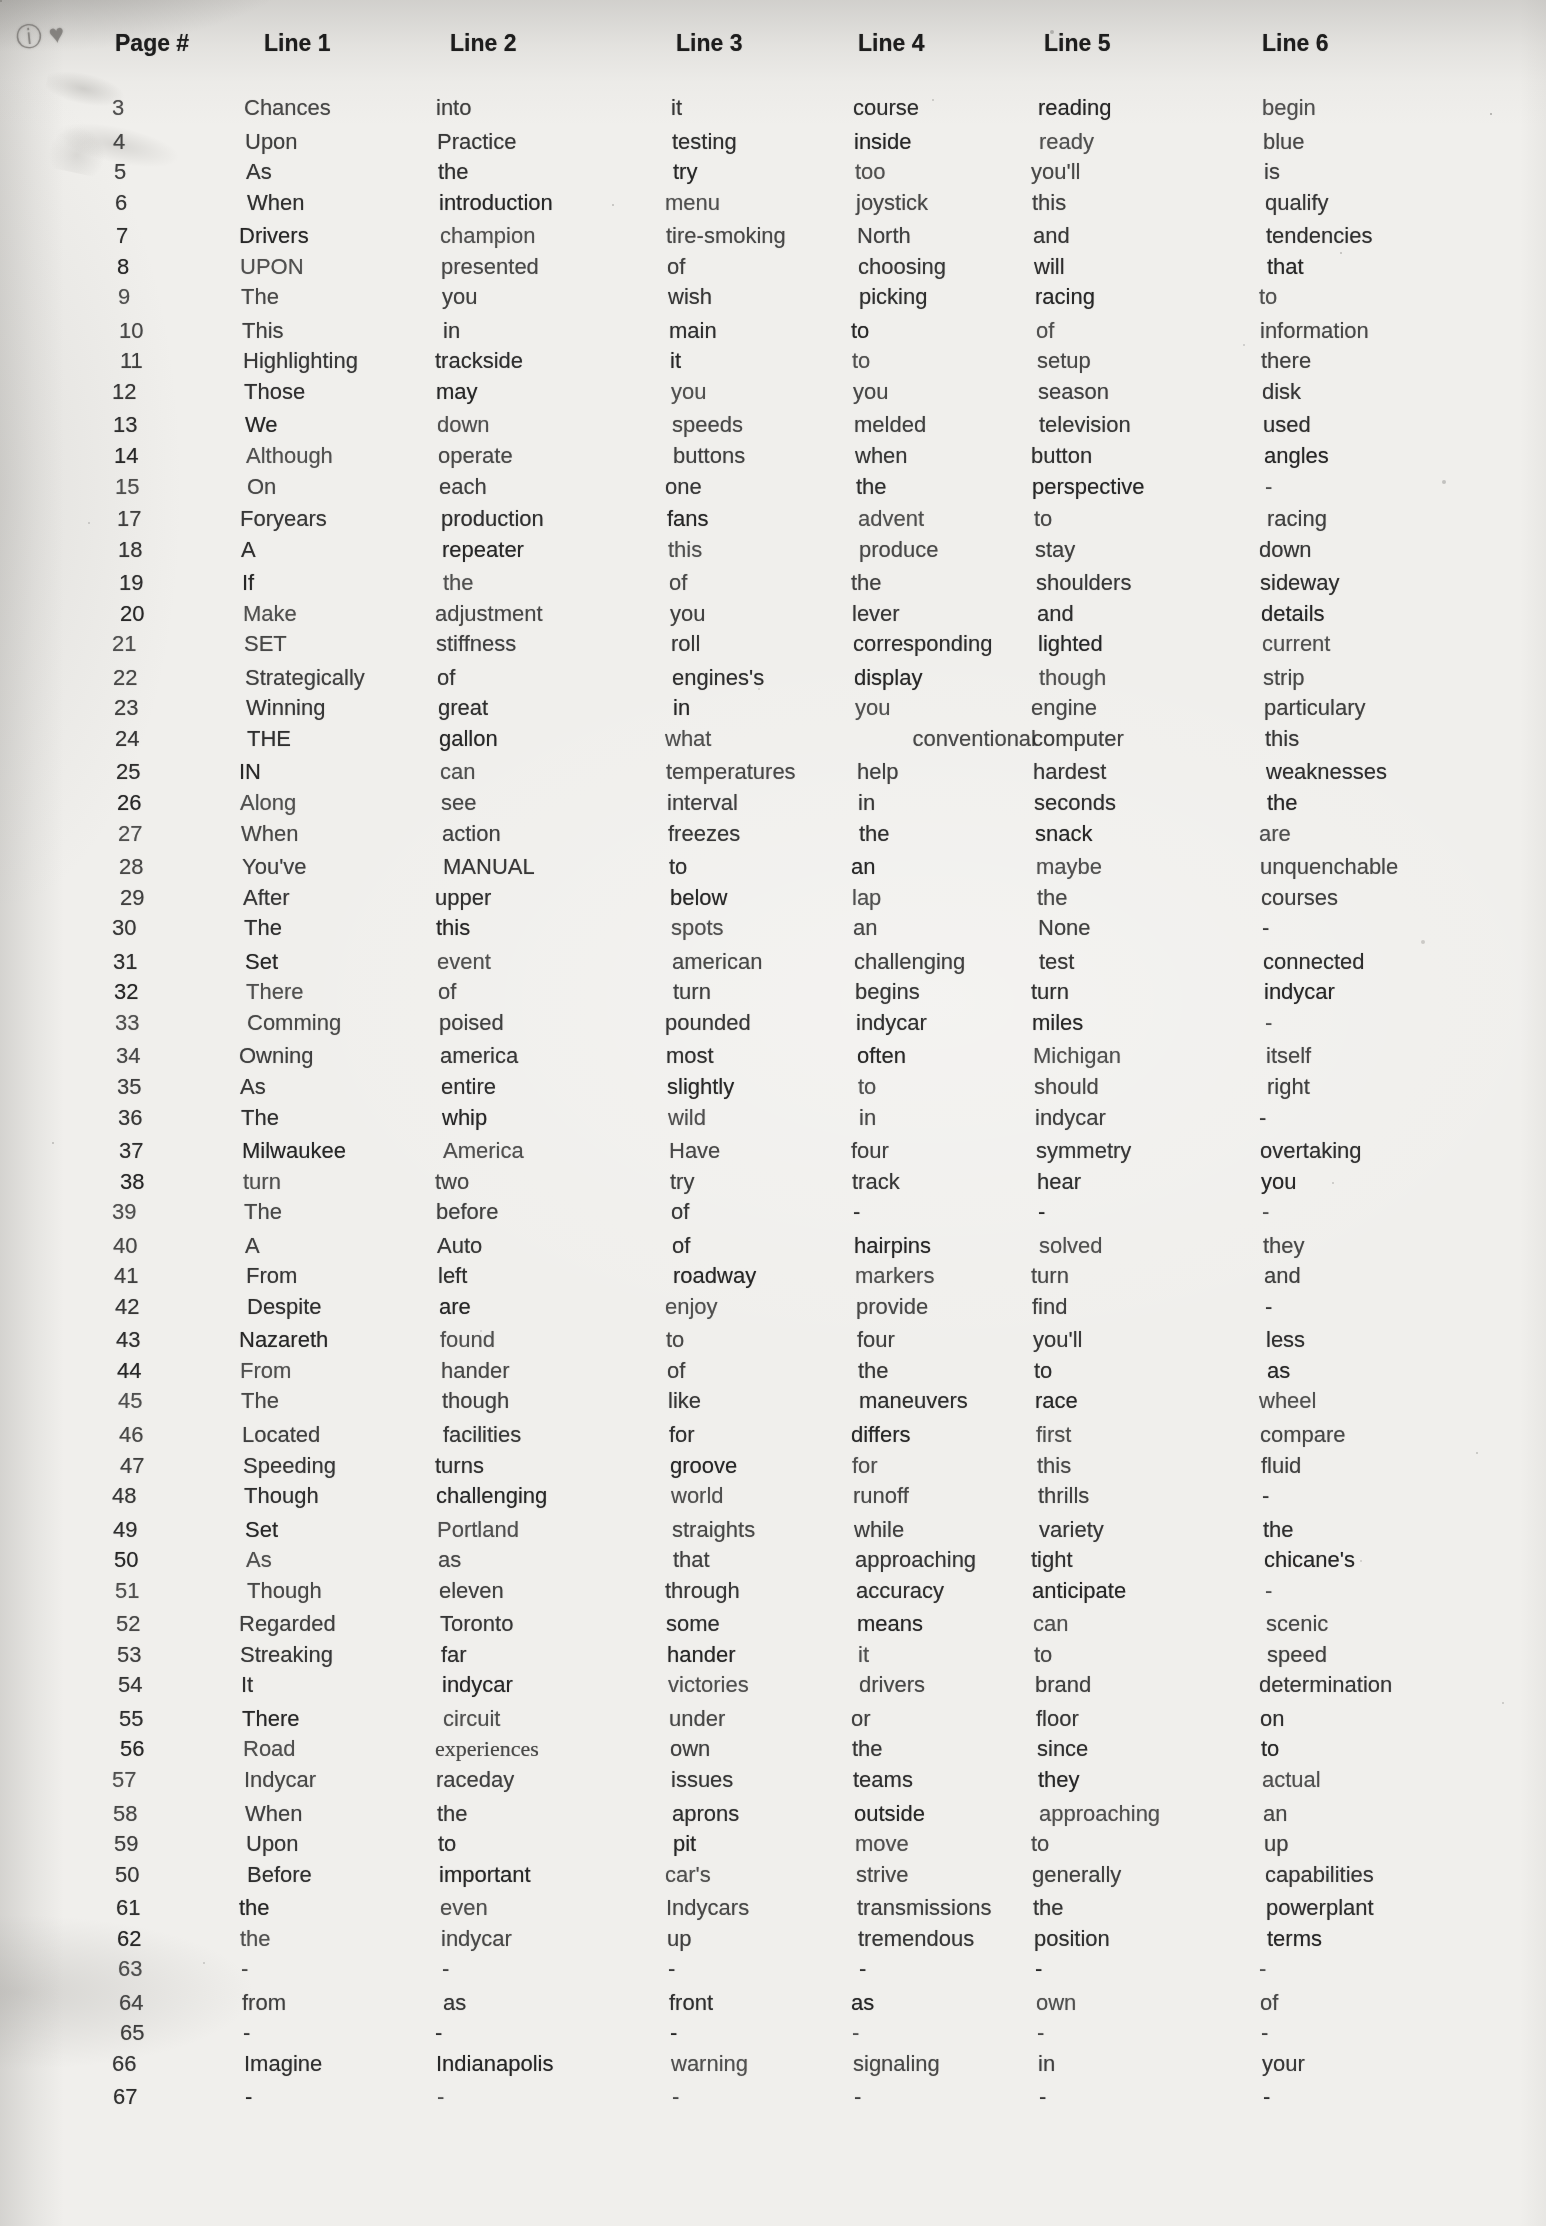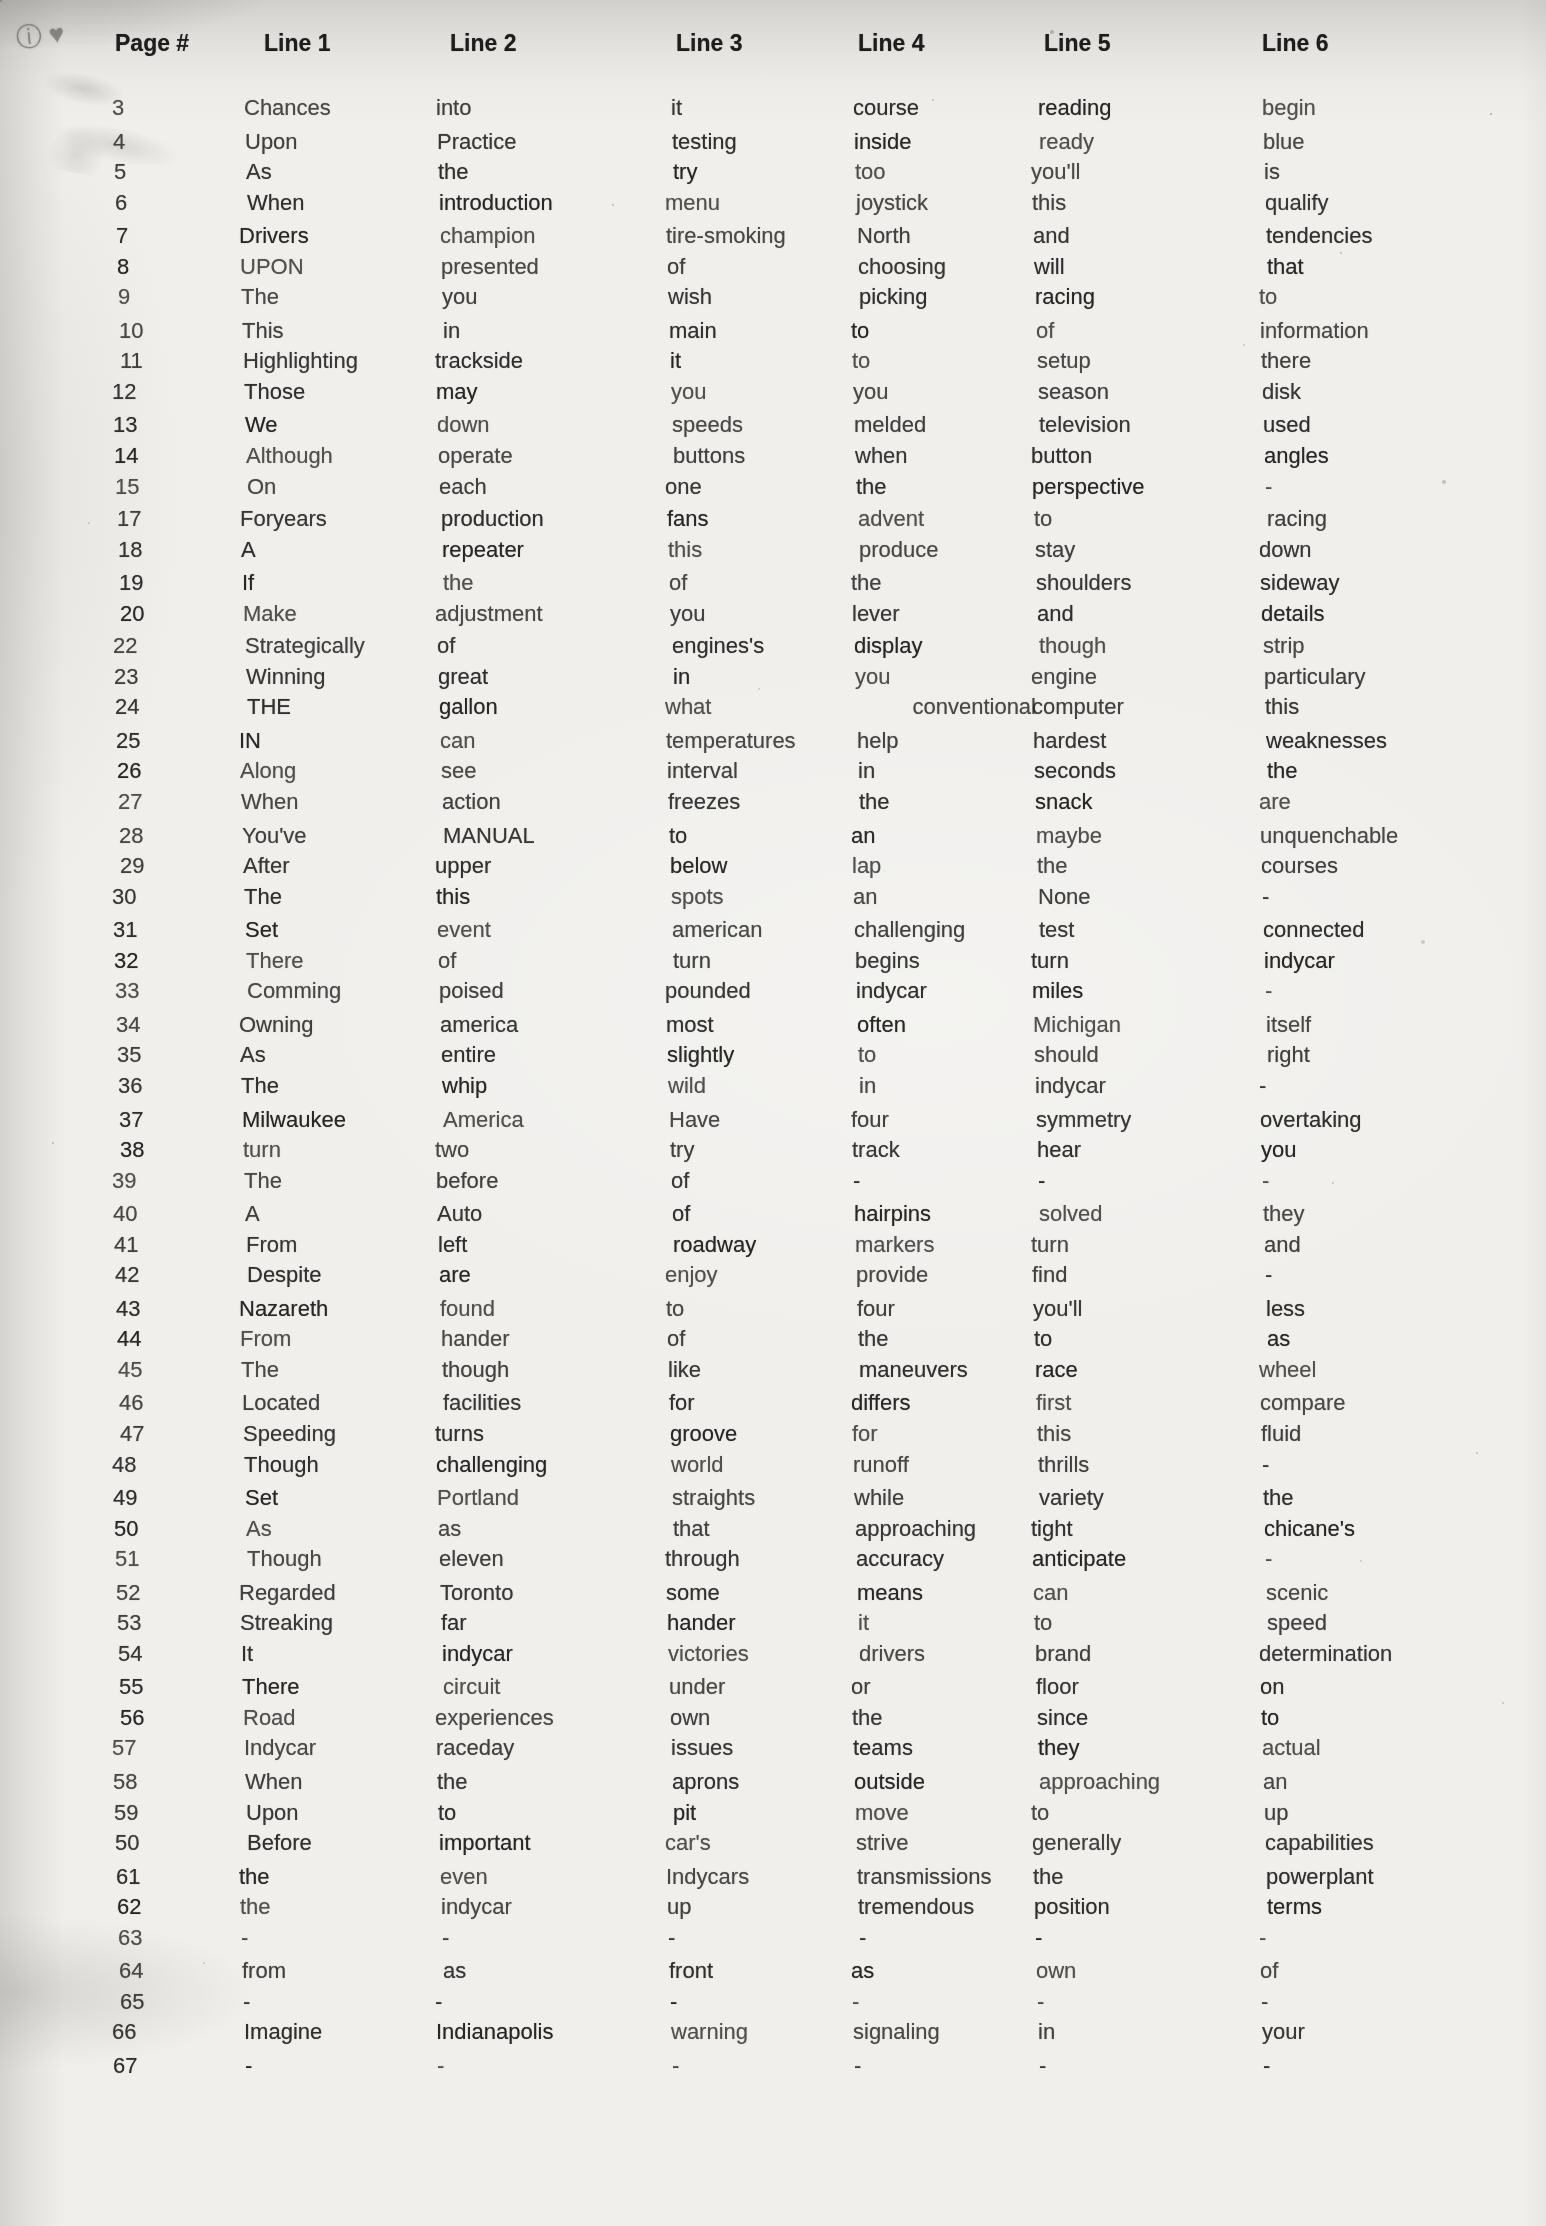--- a/index.html
+++ b/index.html
@@ -251,20 +251,29 @@
         <div class="grid-row">
           <span class="cell" style="transform: translate(5px, 0px); opacity: 0.98;">20</span>
           <span class="cell" style="transform: translate(1px, 0px); opacity: 0.78;">Make</span>
           <span class="cell" style="transform: translate(-3px, 0px); opacity: 0.82;">adjustment</span>
           <span class="cell" style="transform: translate(2px, 0px); opacity: 0.86;">you</span>
           <span class="cell" style="transform: translate(-2px, 0px); opacity: 0.9;">lever</span>
           <span class="cell" style="transform: translate(3px, 0px); opacity: 0.94;">and</span>
           <span class="cell" style="transform: translate(-1px, 0px); opacity: 0.98;">details</span>
         </div>
         <div class="grid-row">
+          <span class="cell" style="transform: translate(-3px, -1px); opacity: 0.78;">21</span>
+          <span class="cell" style="transform: translate(2px, -1px); opacity: 0.82;">SET</span>
+          <span class="cell" style="transform: translate(-2px, -1px); opacity: 0.86;">stiffness</span>
+          <span class="cell" style="transform: translate(3px, -1px); opacity: 0.9;">roll</span>
+          <span class="cell" style="transform: translate(-1px, -1px); opacity: 0.94;">corresponding</span>
+          <span class="cell" style="transform: translate(4px, -1px); opacity: 0.98;">lighted</span>
+          <span class="cell" style="transform: translate(0px, -1px); opacity: 0.78;">current</span>
+        </div>
+        <div class="grid-row">
           <span class="cell" style="transform: translate(-2px, 1px); opacity: 0.82;">22</span>
           <span class="cell" style="transform: translate(3px, 1px); opacity: 0.86;">Strategically</span>
           <span class="cell" style="transform: translate(-1px, 1px); opacity: 0.9;">of</span>
           <span class="cell" style="transform: translate(4px, 1px); opacity: 0.94;">engines's</span>
           <span class="cell" style="transform: translate(0px, 1px); opacity: 0.98;">display</span>
           <span class="cell" style="transform: translate(5px, 1px); opacity: 0.78;">though</span>
           <span class="cell" style="transform: translate(1px, 1px); opacity: 0.82;">strip</span>
         </div>
         <div class="grid-row">
           <span class="cell" style="transform: translate(-1px, 0px); opacity: 0.86;">23</span>
@@ -559,21 +568,21 @@
           <span class="cell" style="transform: translate(0px, 1px); opacity: 0.98;">There</span>
           <span class="cell" style="transform: translate(5px, 1px); opacity: 0.78;">circuit</span>
           <span class="cell" style="transform: translate(1px, 1px); opacity: 0.82;">under</span>
           <span class="cell" style="transform: translate(-3px, 1px); opacity: 0.86;">or</span>
           <span class="cell" style="transform: translate(2px, 1px); opacity: 0.9;">floor</span>
           <span class="cell" style="transform: translate(-2px, 1px); opacity: 0.94;">on</span>
         </div>
         <div class="grid-row">
           <span class="cell" style="transform: translate(5px, 0px); opacity: 0.98;">56</span>
           <span class="cell" style="transform: translate(1px, 0px); opacity: 0.78;">Road</span>
-          <span class="cell" style="transform: translate(-3px, 0px); opacity: 0.82;">experiences</span>
+          <span class="cell" style="transform: translate(-3px, 0px); opacity: 0.82; font-family: Liberation Serif, serif;">experiences</span>
           <span class="cell" style="transform: translate(2px, 0px); opacity: 0.86;">own</span>
           <span class="cell" style="transform: translate(-2px, 0px); opacity: 0.9;">the</span>
           <span class="cell" style="transform: translate(3px, 0px); opacity: 0.94;">since</span>
           <span class="cell" style="transform: translate(-1px, 0px); opacity: 0.98;">to</span>
         </div>
         <div class="grid-row">
           <span class="cell" style="transform: translate(-3px, -1px); opacity: 0.78;">57</span>
           <span class="cell" style="transform: translate(2px, -1px); opacity: 0.82;">Indycar</span>
           <span class="cell" style="transform: translate(-2px, -1px); opacity: 0.86;">raceday</span>
           <span class="cell" style="transform: translate(3px, -1px); opacity: 0.9;">issues</span>

